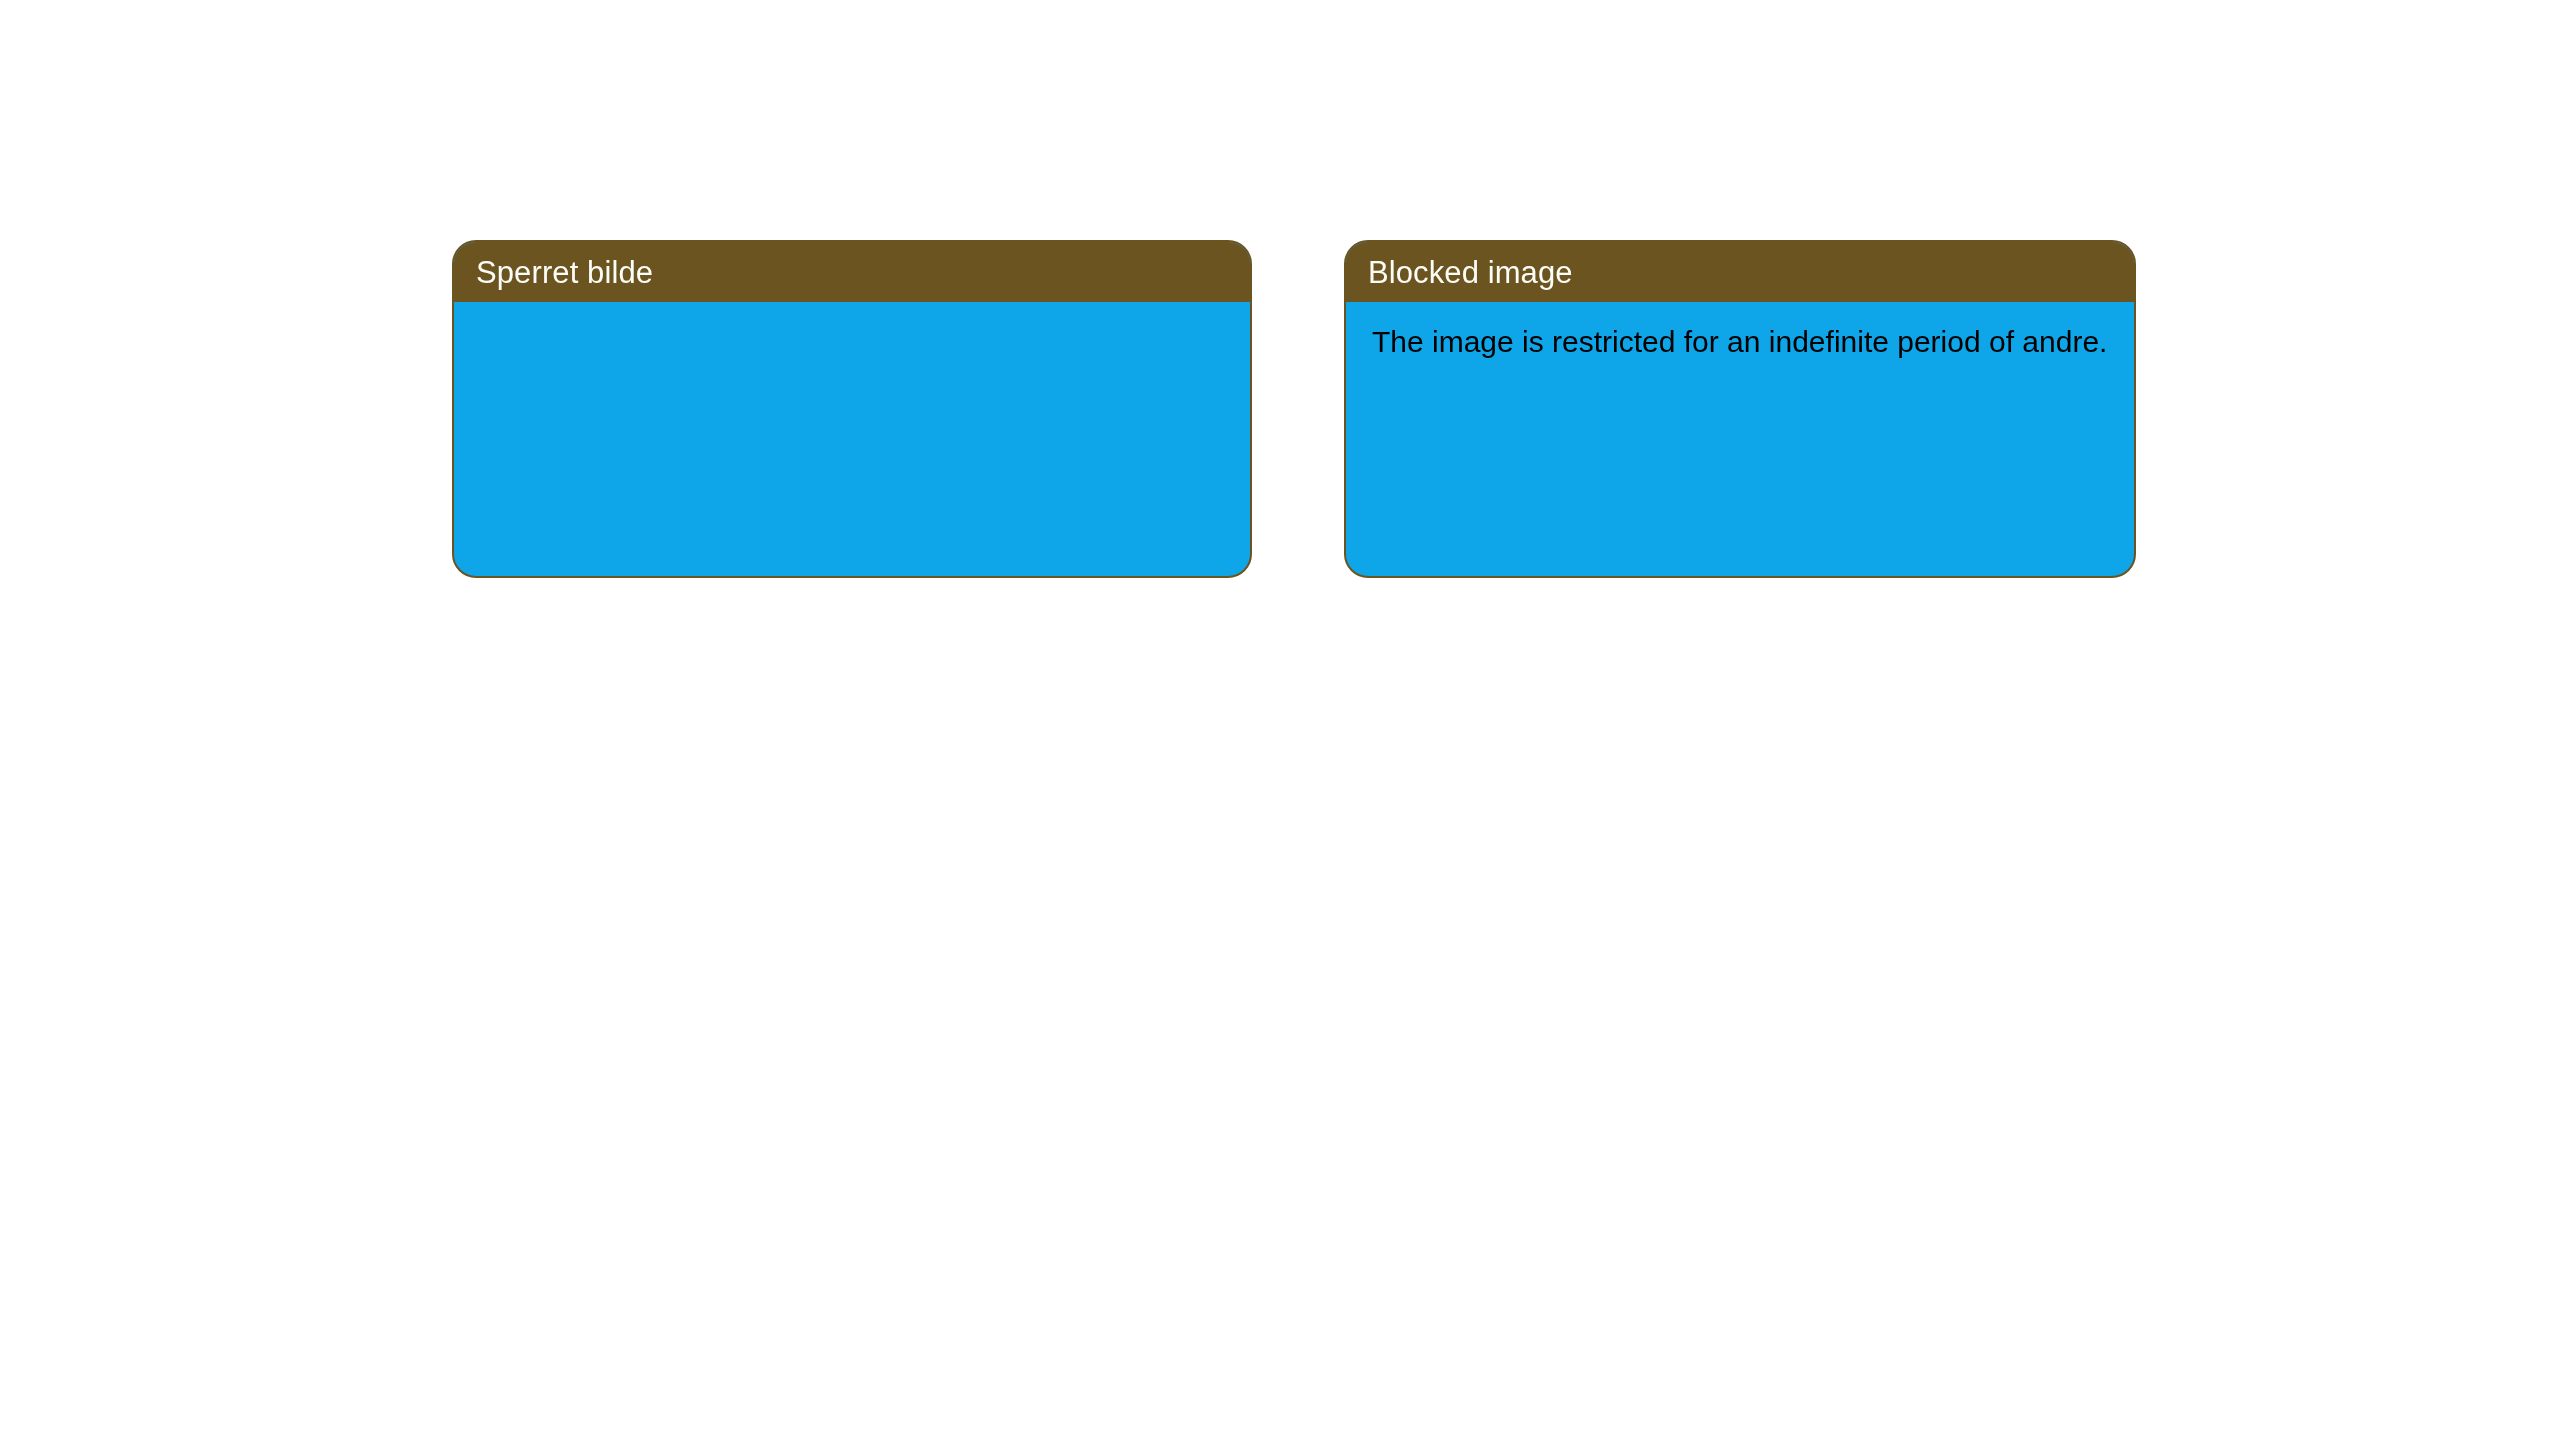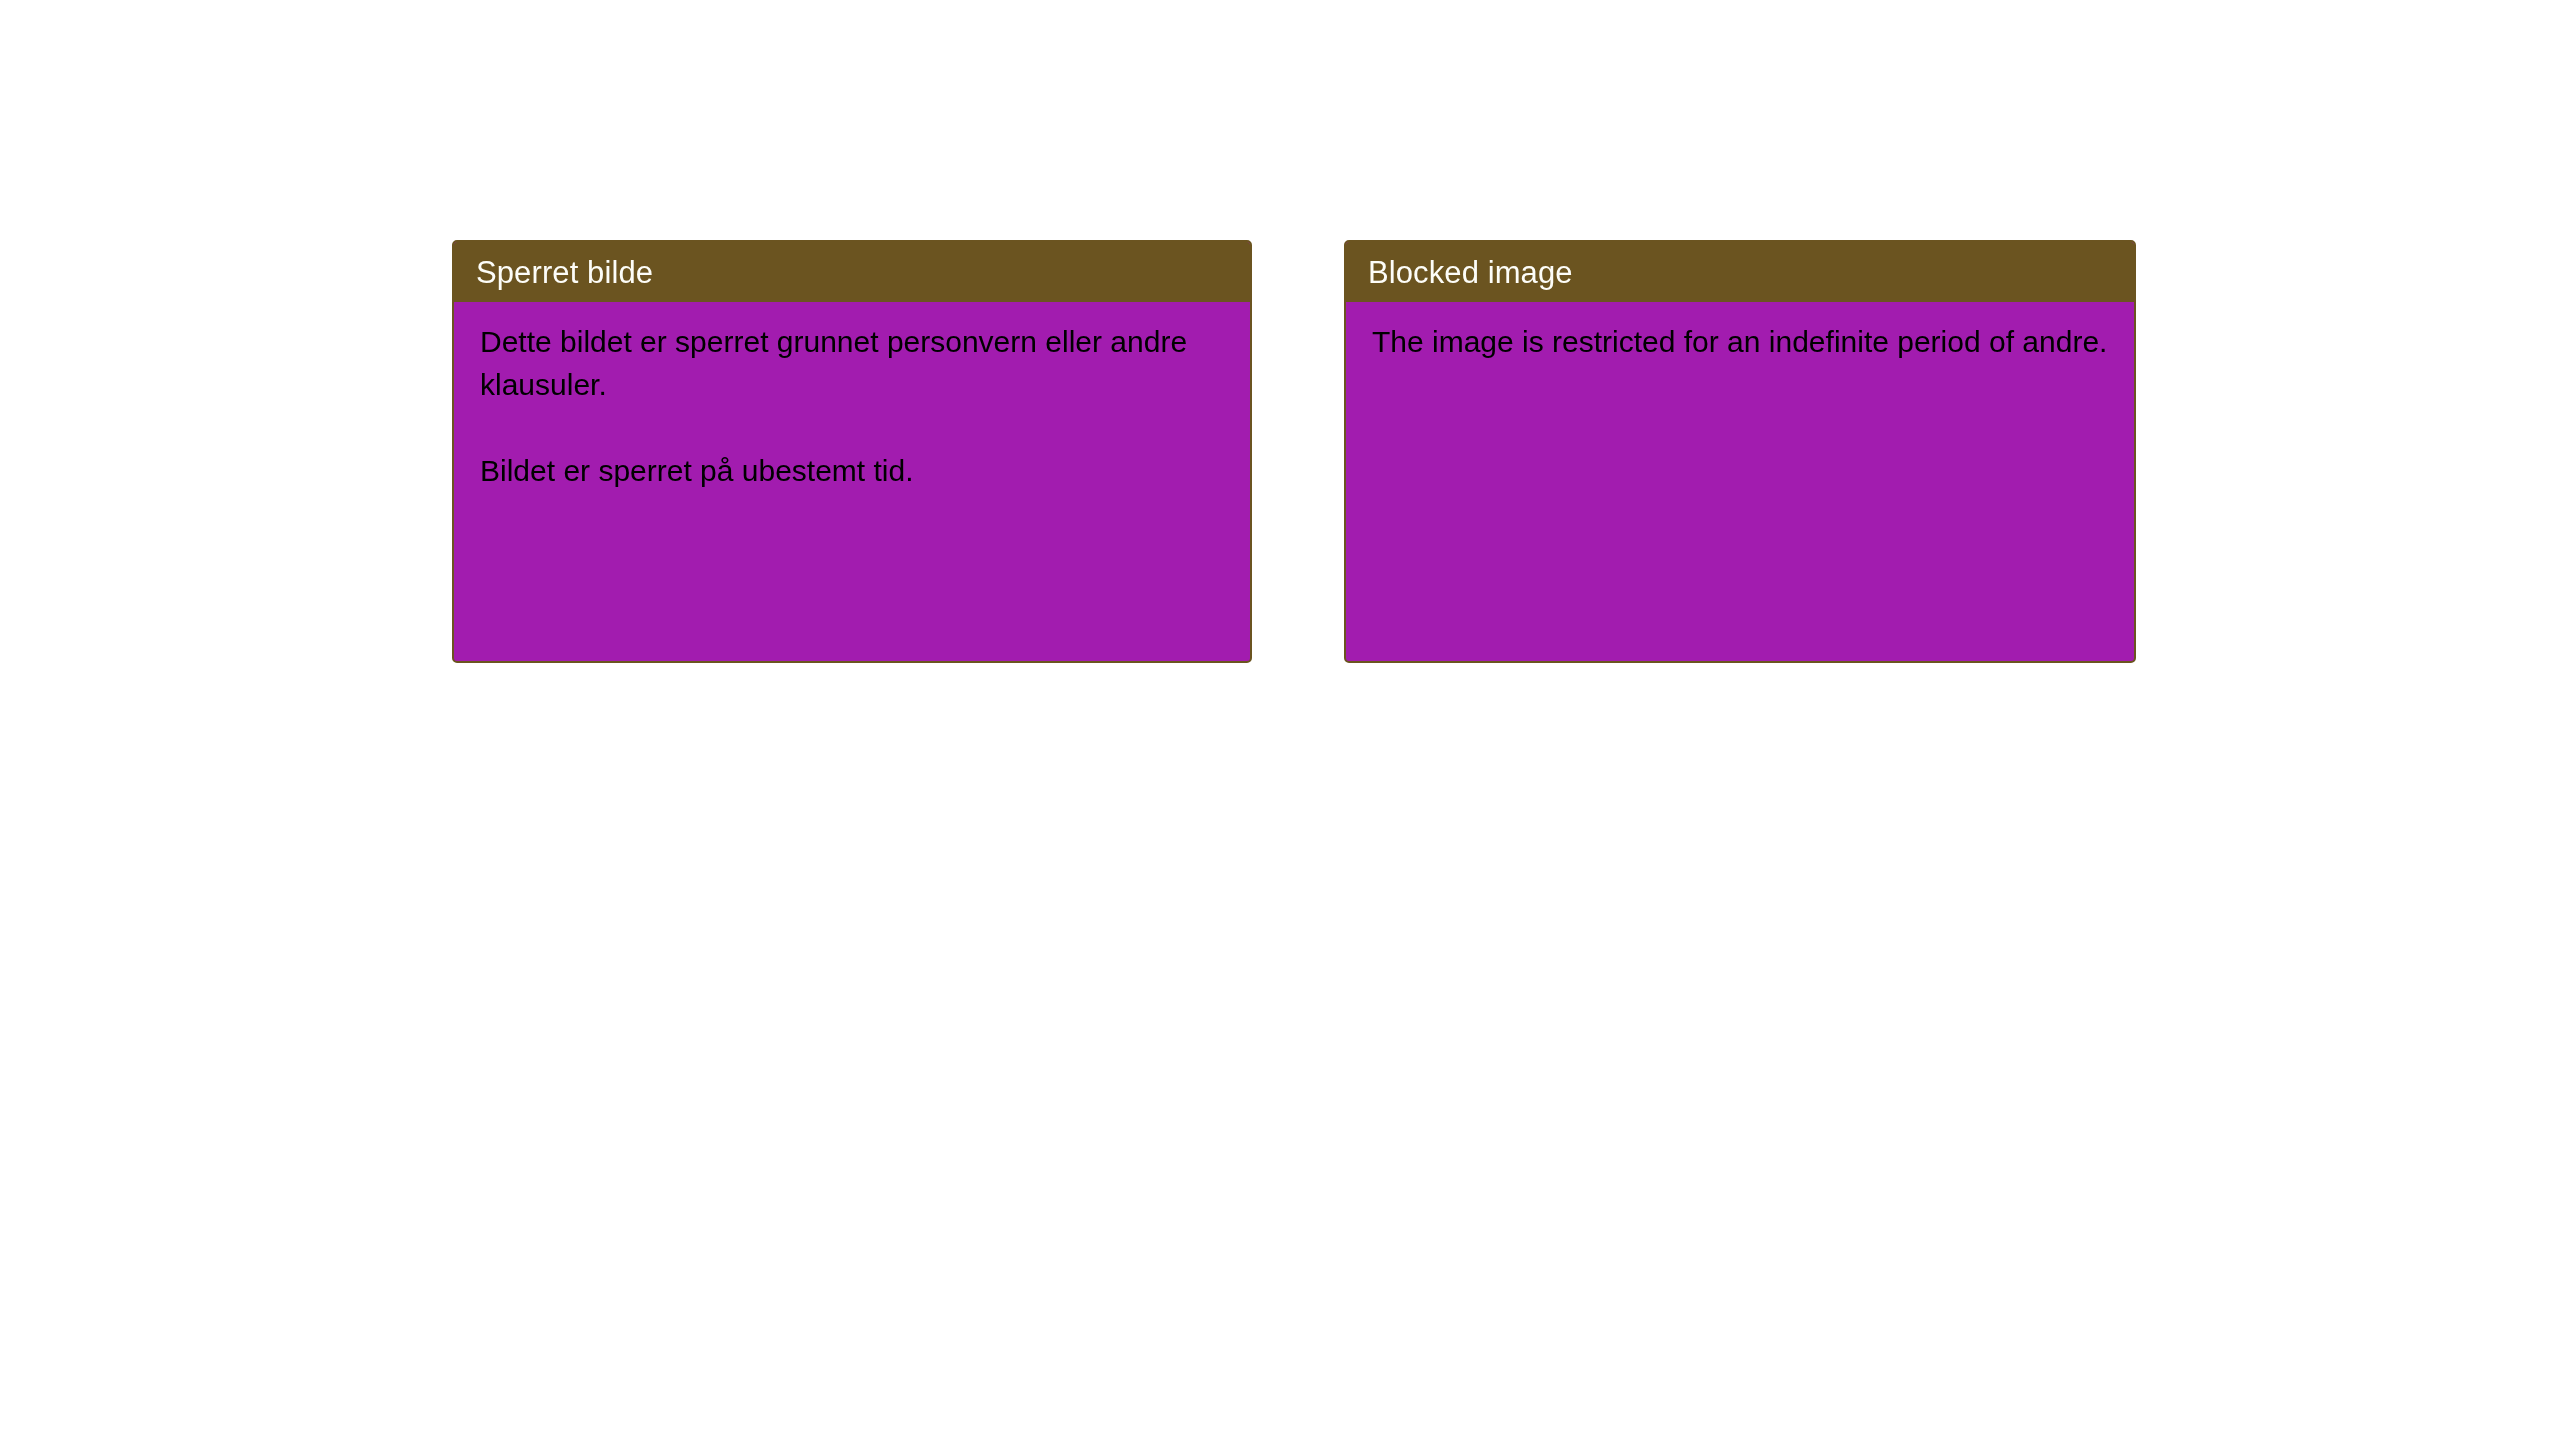--- a/index.html
+++ b/index.html
@@ -20,25 +20,25 @@
     position: absolute;
     left: 452px;
     top: 240px;
     width: 1660px;
     height: 338px;
   }
 
   .notice-card {
     position: absolute;
     top: 0;
-    height: 423px;
+    height: 338px;
     box-sizing: border-box;
-    background: #a21caf;
+    background: #0ea5e9;
     border: 2px solid #6b5420;
-    border-radius: 5px;
+    border-radius: 24px;
     overflow: hidden;
   }
 
   .notice-card.card-no {
     left: 0;
     width: 800px;
   }
 
   .notice-card.card-en {
     left: 892px;
@@ -85,24 +85,20 @@
 </style>
 </head>
 <body>
 
 <div class="cards-area">
 
   <div class="notice-card card-no">
     <div class="card-header">
       <span class="card-header-title">Sperret bilde</span>
     </div>
-    <div class="card-body">
-      <p class="card-paragraph">Dette bildet er sperret grunnet personvern eller andre klausuler.</p>
-      <p class="card-paragraph">Bildet er sperret på ubestemt tid.</p>
-    </div>
   </div>
 
   <div class="notice-card card-en">
     <div class="card-header">
       <span class="card-header-title">Blocked image</span>
     </div>
     <div class="card-body">
       <p class="card-paragraph">The image is restricted for an indefinite period of andre.</p>
     </div>
   </div>

